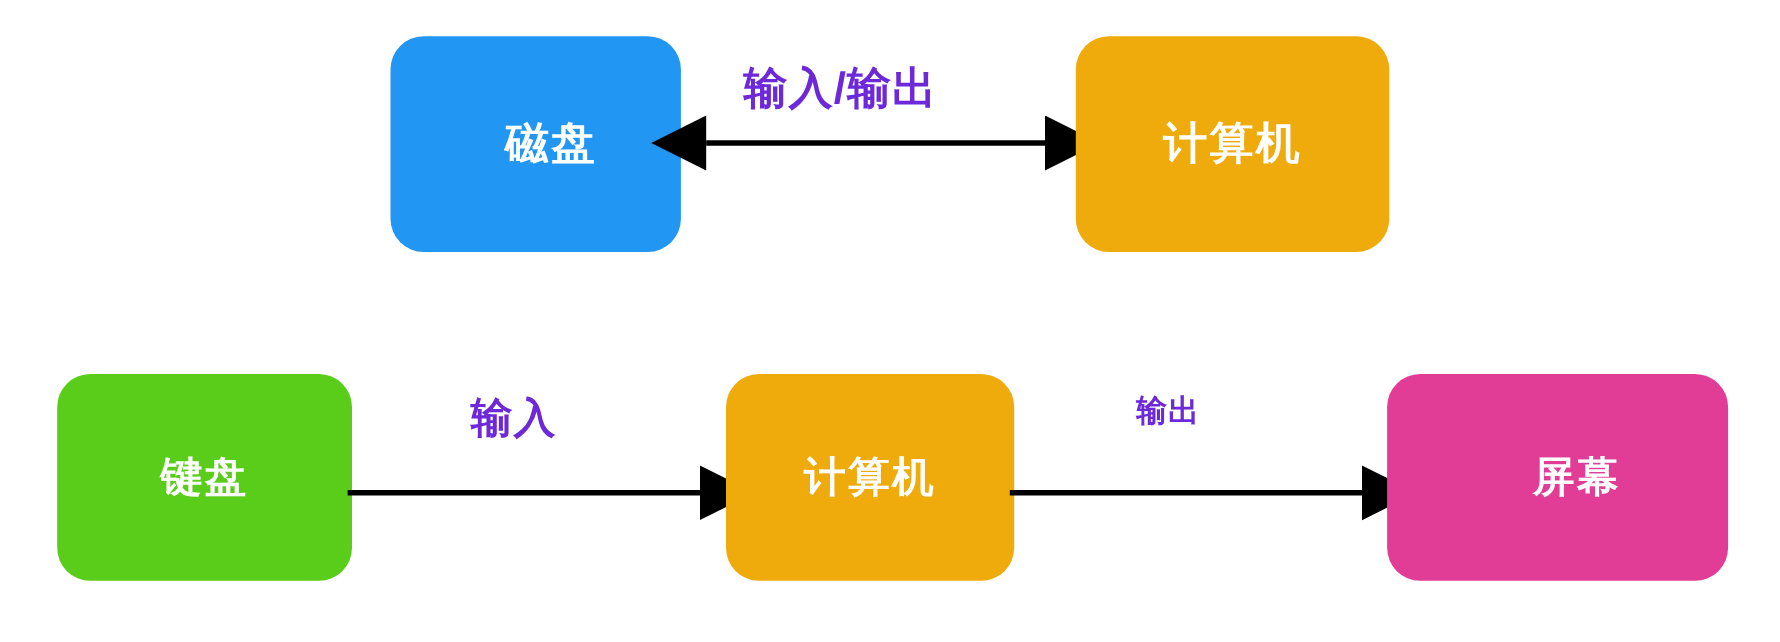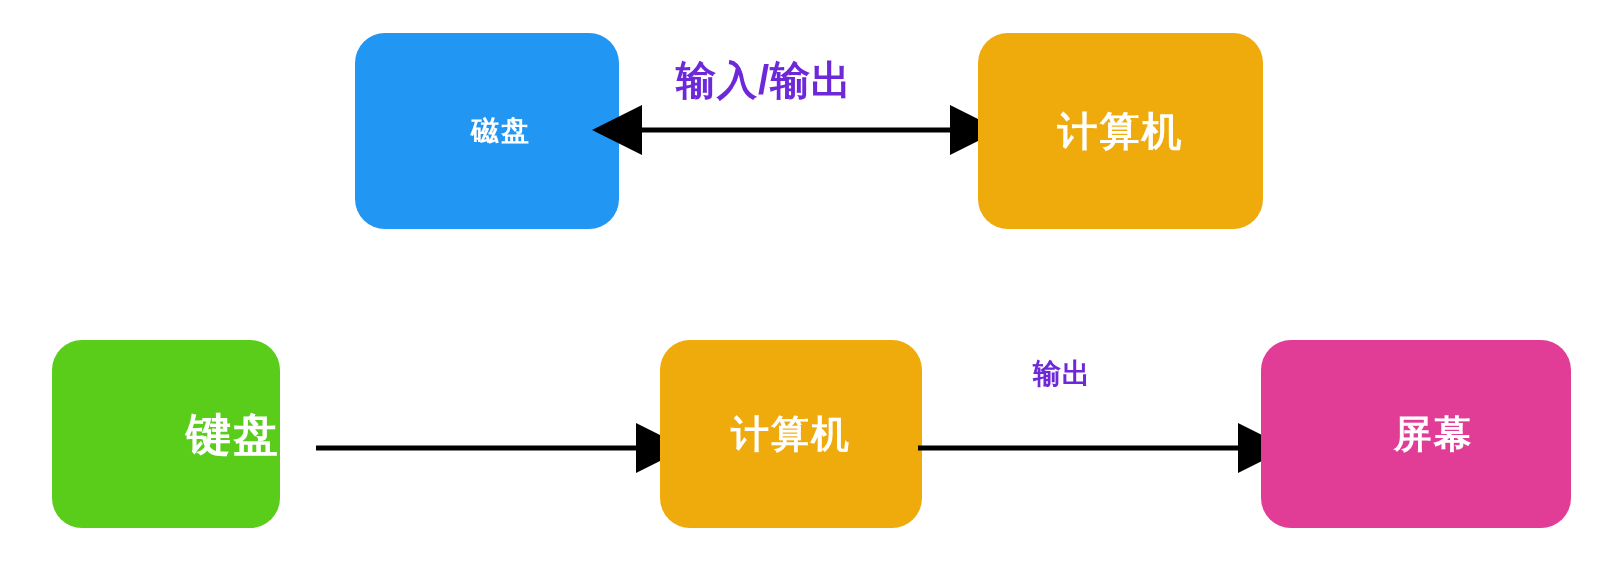--- a/index.html
+++ b/index.html
@@ -40,23 +40,23 @@
     font-weight: bold;
     white-space: nowrap;
     letter-spacing: 1px;
     user-select: none;
   }
   .edge-svg {
     position: absolute;
     overflow: visible;
   }
   
-  #node-disk      { left: 355px;  top: 33px;  width: 264px; height: 196px; font-size: 28px; padding-left: 28px; }
+  #node-disk      { left: 355px;  top: 33px;  width: 264px; height: 196px; font-size: 40px; padding-left: 28px; }
   #node-computer-top { left: 978px; top: 33px; width: 285px; height: 196px; font-size: 40px; }
-  #node-keyboard  { left: 52px;   top: 340px; width: 228px; height: 188px; font-size: 45px; justify-content: flex-end; }
+  #node-keyboard  { left: 52px;   top: 340px; width: 268px; height: 188px; font-size: 38px; }
   #node-computer-bottom { left: 660px; top: 340px; width: 262px; height: 188px; font-size: 38px; }
   #node-screen    { left: 1261px; top: 340px; width: 310px; height: 188px; font-size: 38px; padding-left: 35px; }
   
   #label-io       { left: 676px;  top: 53px;  font-size: 40px; }
   #label-input    { left: 428px;  top: 355px; font-size: 38px; }
   #label-output   { left: 1033px; top: 355px; font-size: 28px; }
   
   #edge-io-svg        { left: 616px; top: 110px; width: 370px; height: 40px; }
   #edge-input-svg     { left: 316px; top: 430px; width: 352px; height: 36px; }
   #edge-output-svg    { left: 918px; top: 430px; width: 352px; height: 36px; }
@@ -94,20 +94,21 @@
 
   <svg class="edge-svg" id="edge-input-svg" viewBox="0 0 352 36">
     <defs>
       <marker id="arrow-right-2" markerWidth="12" markerHeight="12" refX="2" refY="5" orient="auto" markerUnits="strokeWidth">
         <path d="M0,0 L10,5 L0,10 z" fill="#000000"></path>
       </marker>
     </defs>
     <line x1="0" y1="18" x2="330" y2="18" stroke="#000000" stroke-width="5" marker-end="url(#arrow-right-2)"></line>
   </svg>
 
+  <div class="edge-label" id="label-input">输入</div>
 
   <div class="node" id="node-computer-bottom" style="background: rgb(239, 170, 12);">
     <span class="node-label">计算机</span>
   </div>
 
   <svg class="edge-svg" id="edge-output-svg" viewBox="0 0 352 36">
     <defs>
       <marker id="arrow-right-3" markerWidth="12" markerHeight="12" refX="2" refY="5" orient="auto" markerUnits="strokeWidth">
         <path d="M0,0 L10,5 L0,10 z" fill="#000000"></path>
       </marker>

